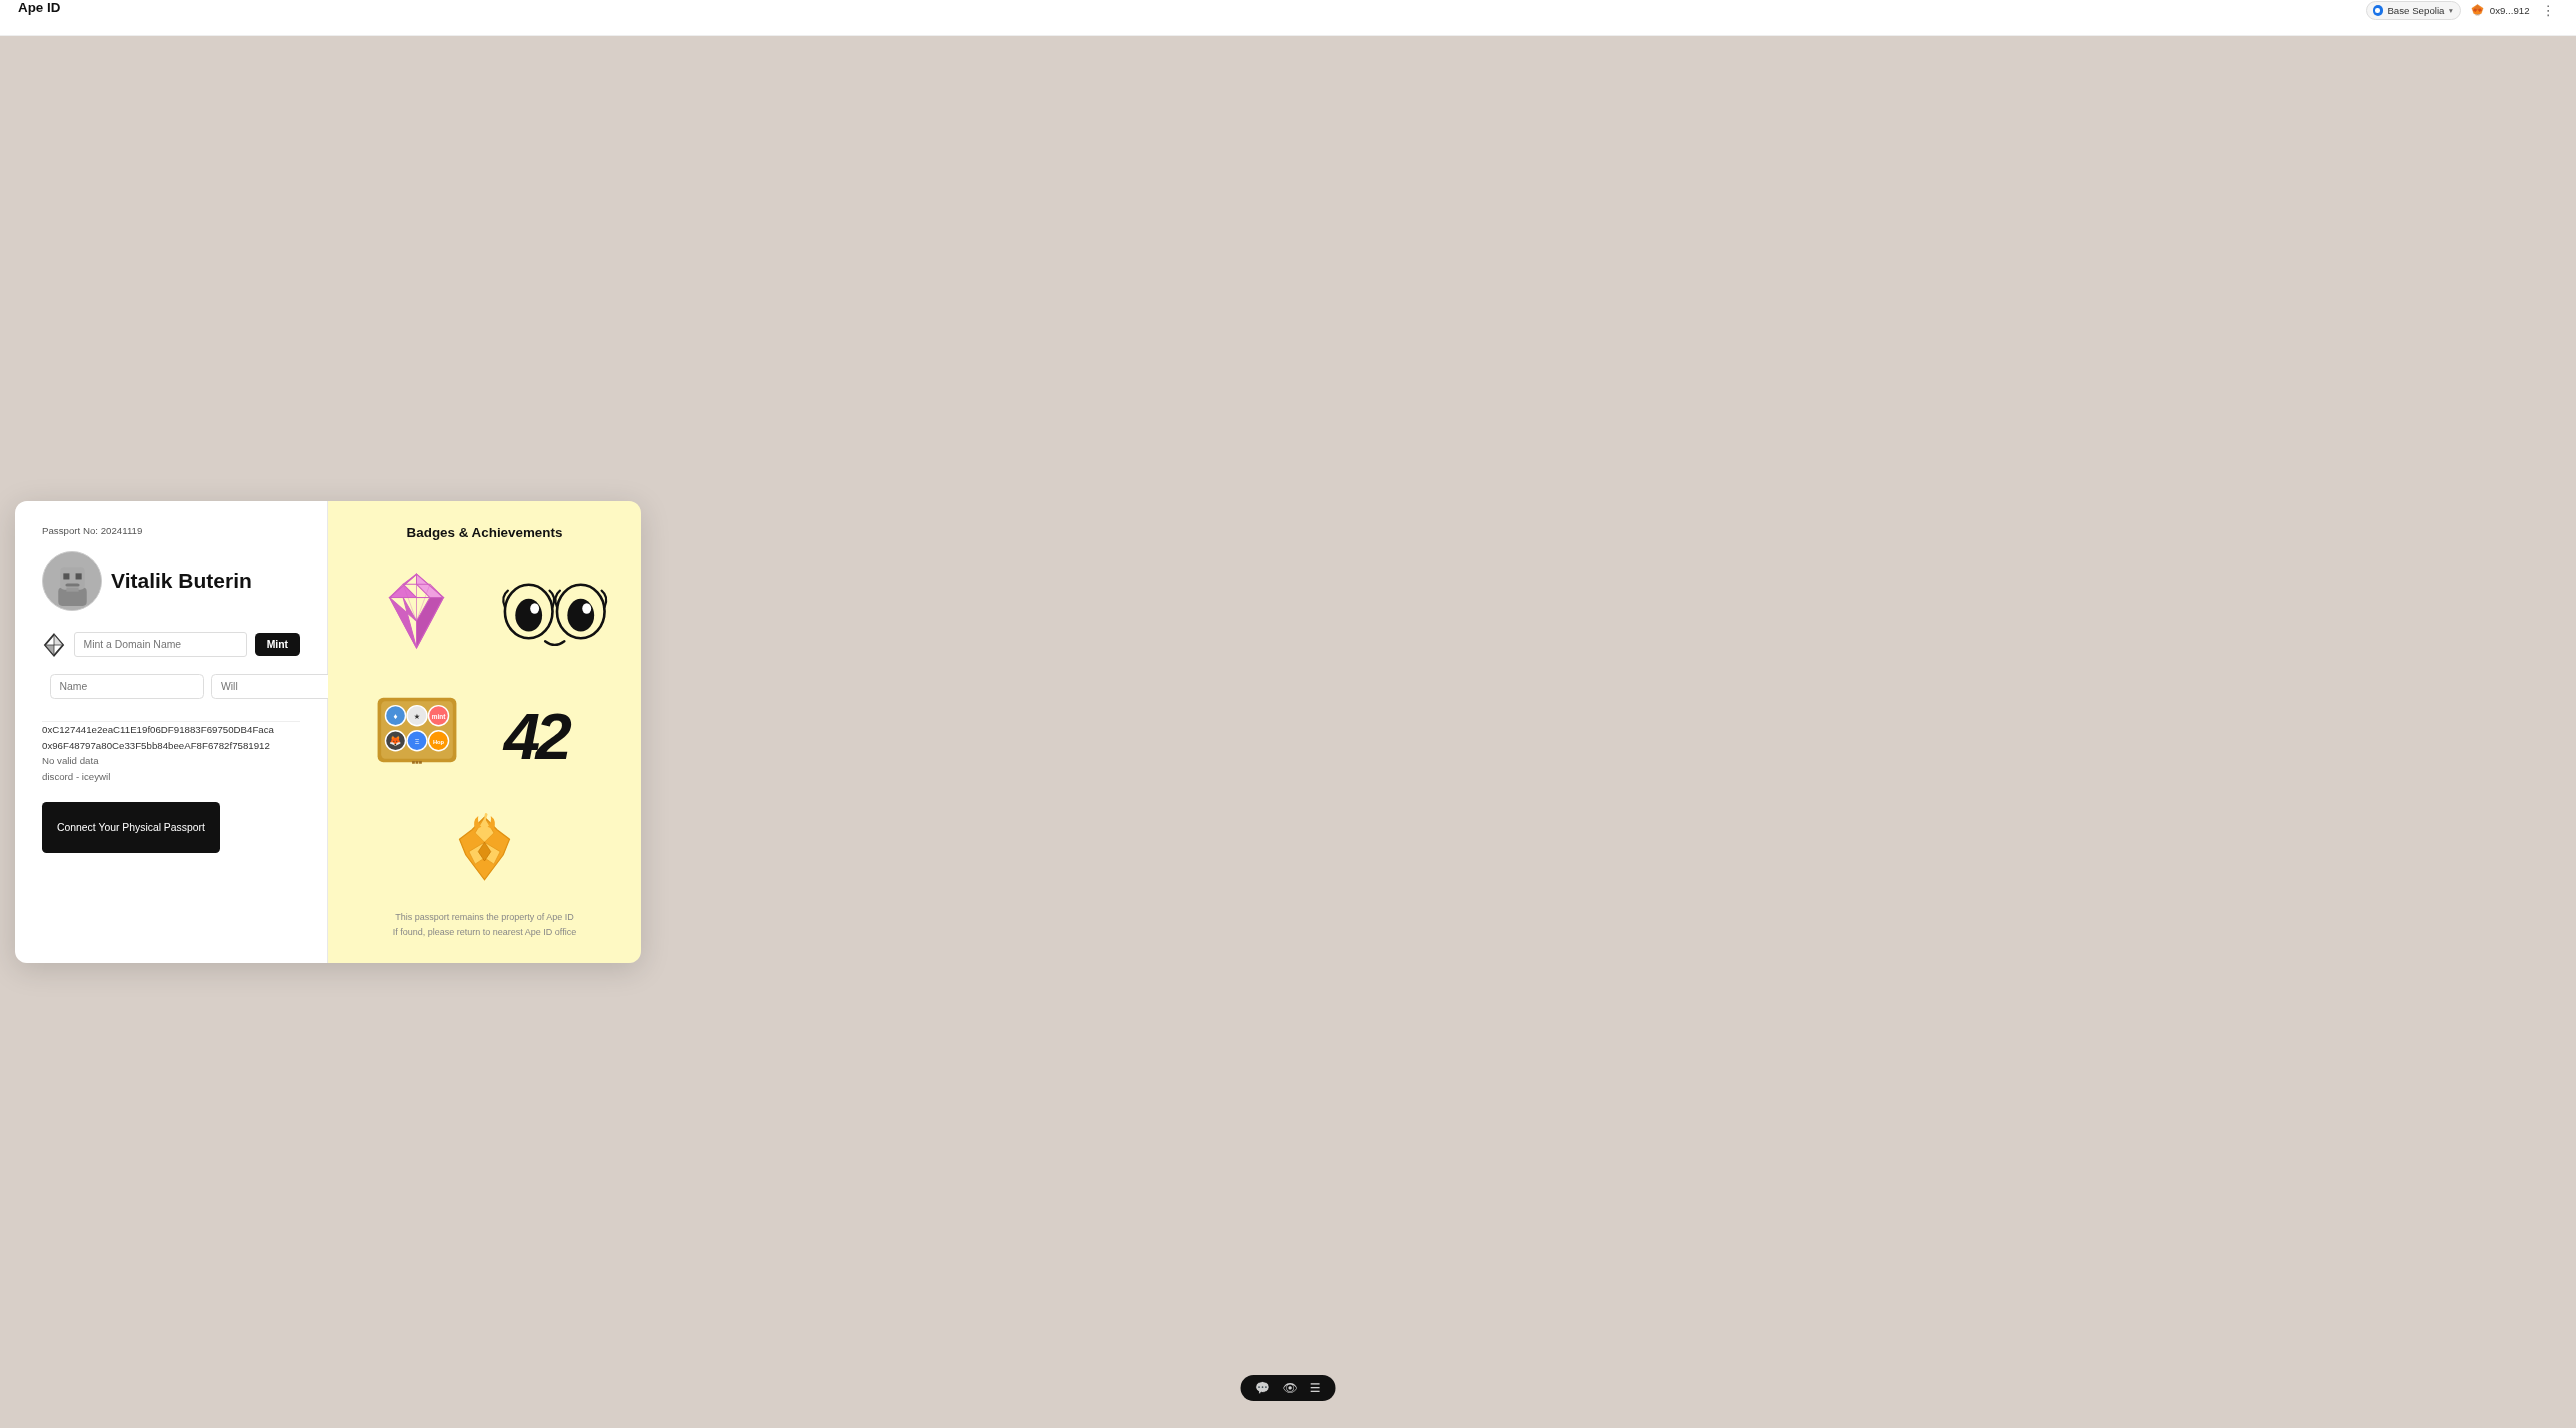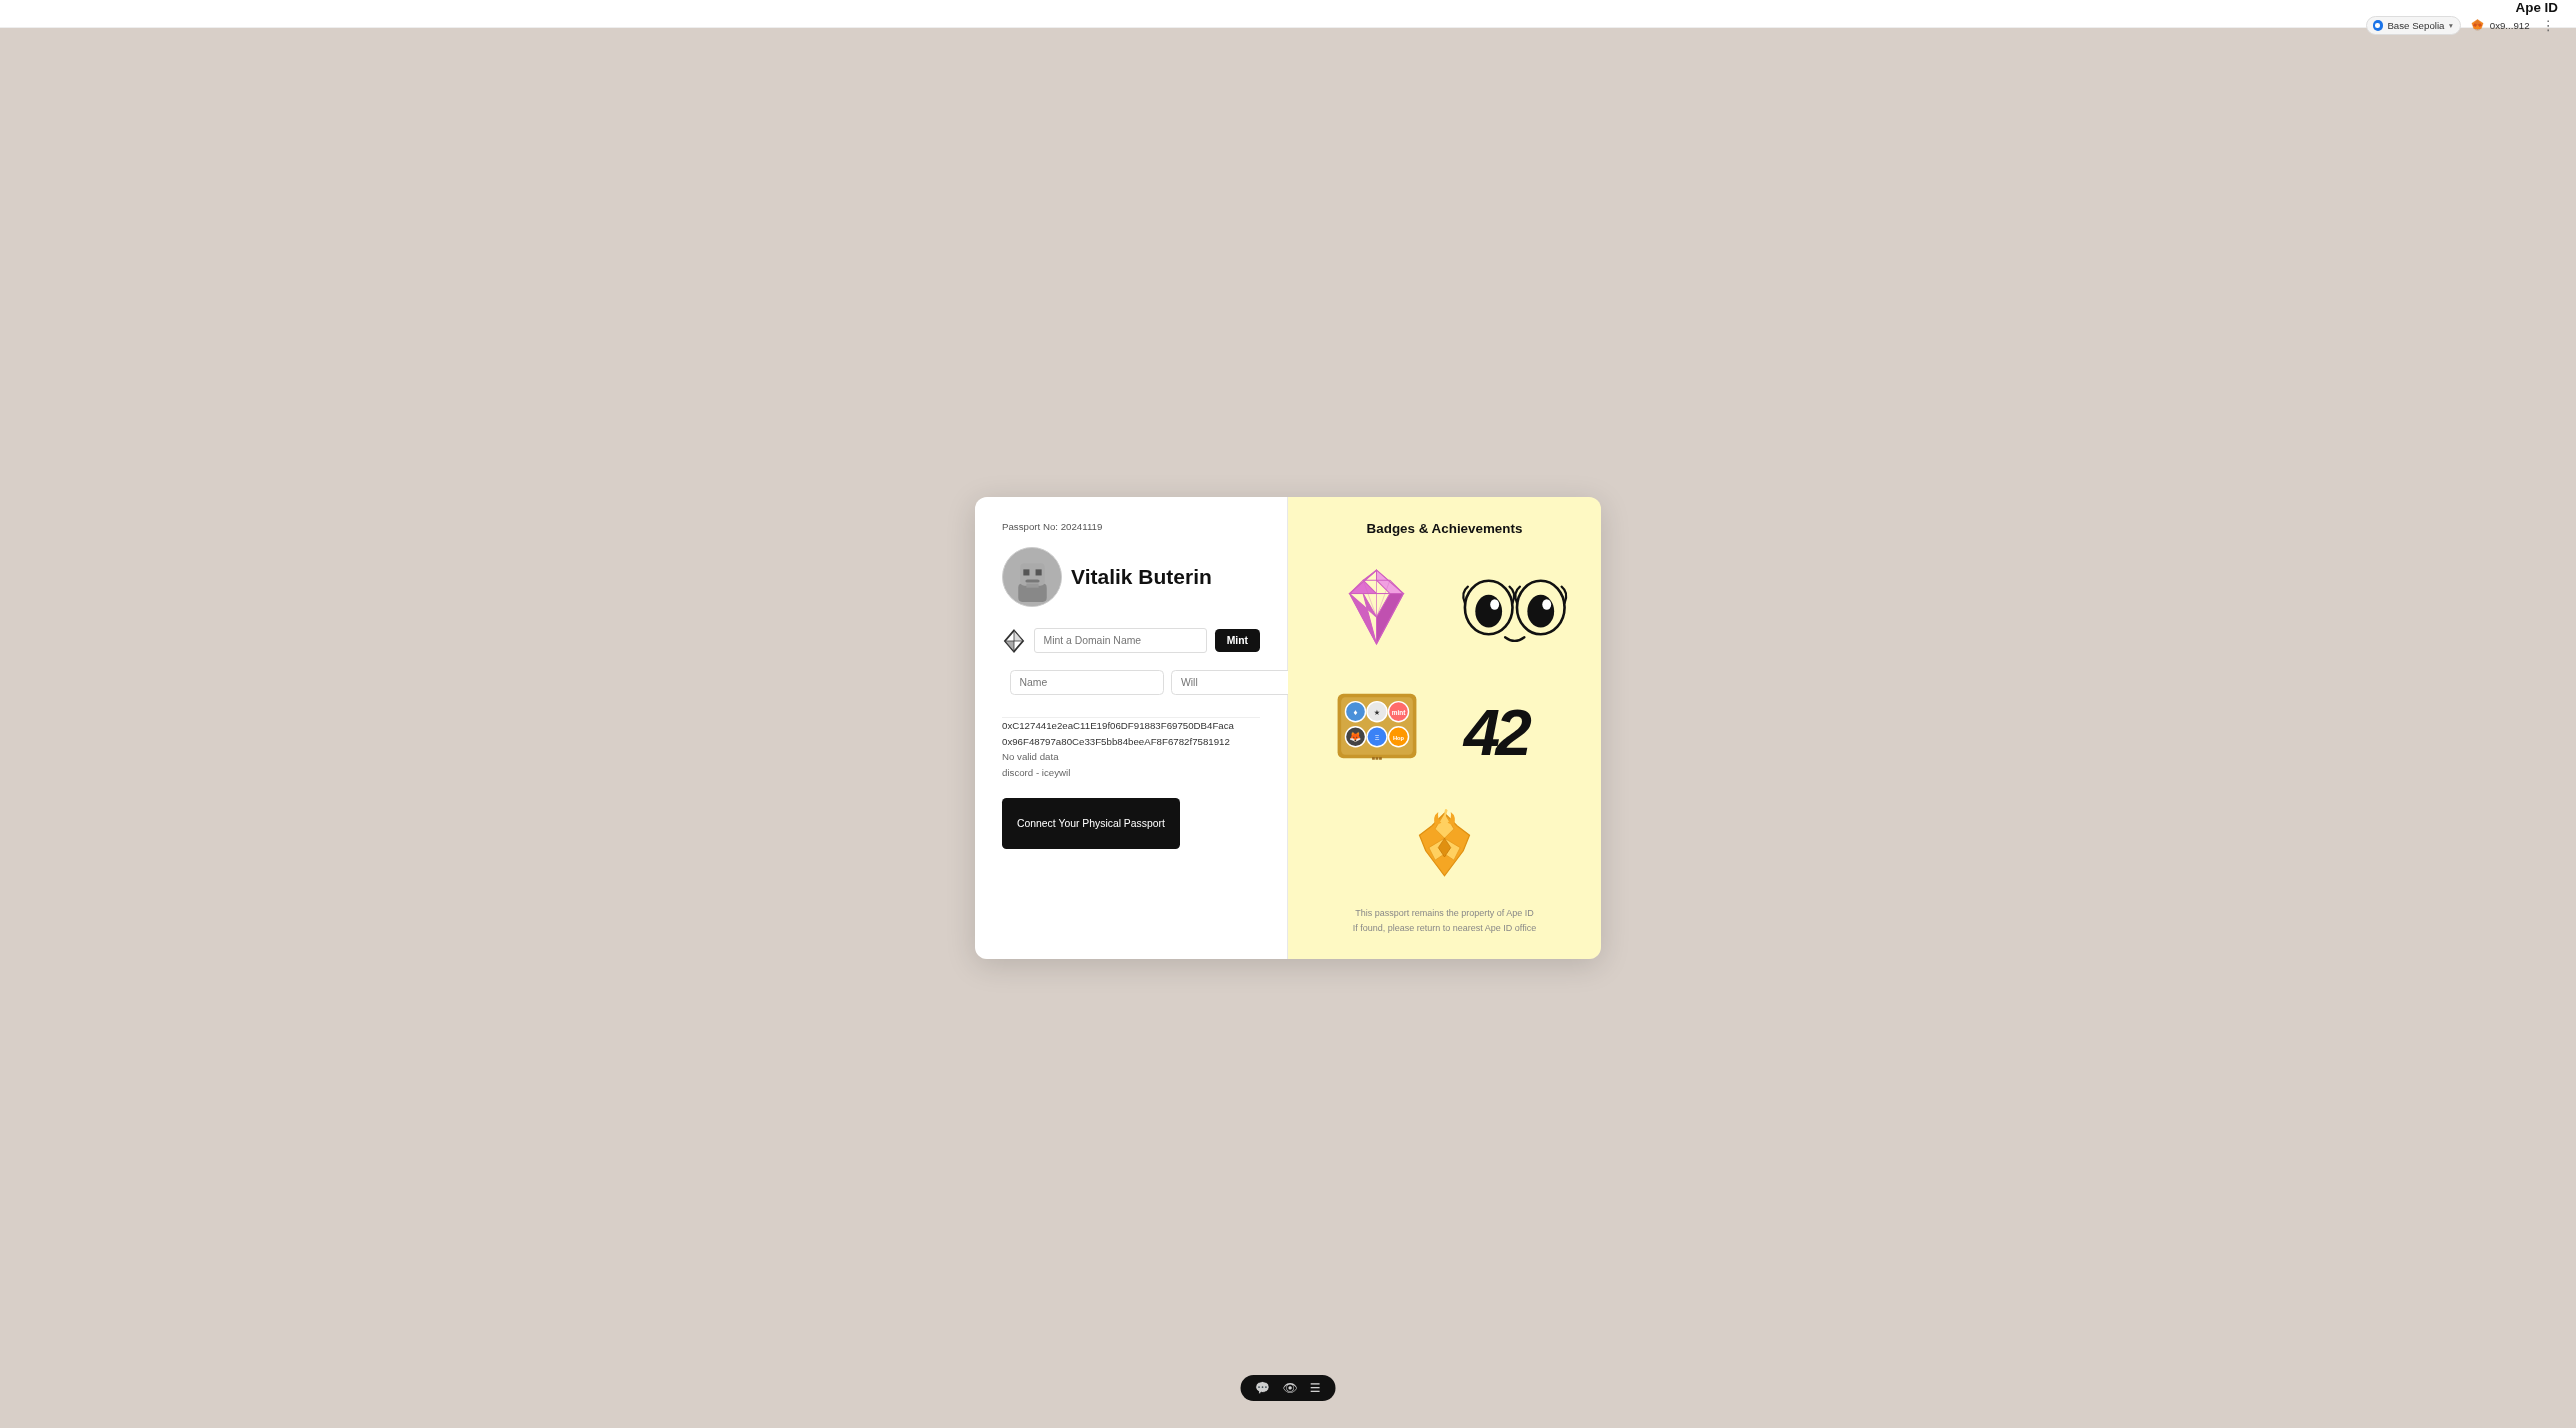--- a/index.html
+++ b/index.html
@@ -7,29 +7,28 @@
       background-color: #d8cfc8;
       font-family: -apple-system, BlinkMacSystemFont, 'Segoe UI', sans-serif;
       min-height: 100vh;
       display: flex;
       flex-direction: column;
     }
 
     
     .header {
       background: #fff;
-      height: 28px;
-      display: flex;
-      align-items: flex-end;
+      height: 36px;
+      display: flex;
+      align-items: flex-start;
       justify-content: space-between;
       padding: 0 18px;
       border-bottom: 0.7px solid #eee;
       position: relative;
       z-index: 10;
-      flex-direction: column;
     }
     .header-logo {
       font-size: 13.4px;
       font-weight: 700;
       color: #111;
     }
     .header-right {
       display: flex;
       align-items: center;
       gap: 9px;
@@ -84,21 +83,20 @@
       font-size: 13.4px;
       color: #666;
       padding: 3px;
     }
 
     
     .main {
       flex: 1;
       display: flex;
       align-items: center;
-      justify-content: center;
       padding: 30px 15px;
     }
 
     
     .passport-book {
       display: flex;
       width: 626px;
       min-height: 462px;
       border-radius: 12px;
       overflow: hidden;

